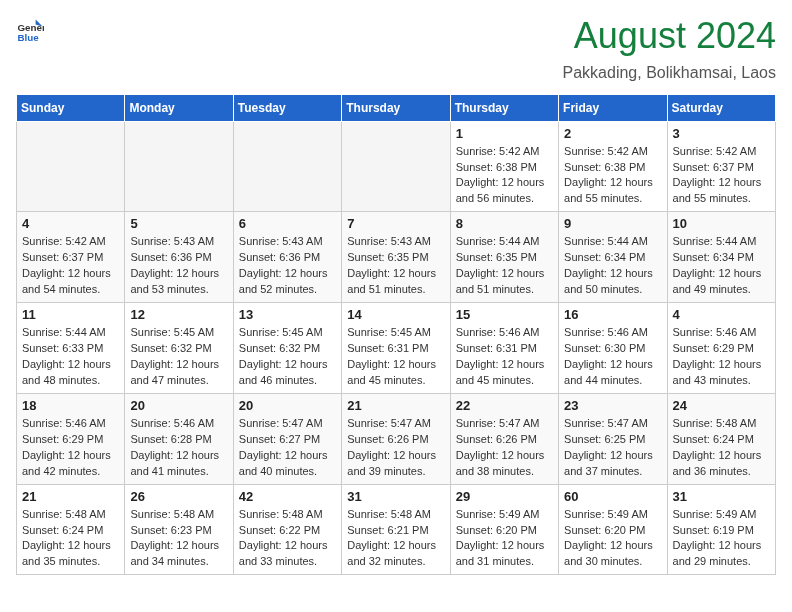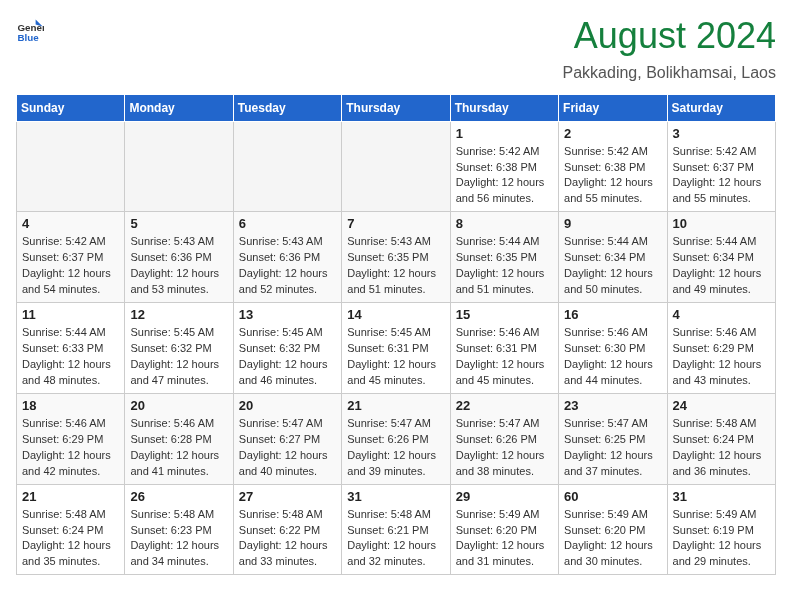--- a/index.html
+++ b/index.html
@@ -220,21 +220,21 @@
       <tr>
         <td>
           <div class="day-number">21</div>
           <div class="day-info">Sunrise: 5:48 AM<br>Sunset: 6:24 PM<br>Daylight: 12 hours and 35 minutes.</div>
         </td>
         <td>
           <div class="day-number">26</div>
           <div class="day-info">Sunrise: 5:48 AM<br>Sunset: 6:23 PM<br>Daylight: 12 hours and 34 minutes.</div>
         </td>
         <td>
-          <div class="day-number">27</div>
+          <div class="day-number">42</div>
           <div class="day-info">Sunrise: 5:48 AM<br>Sunset: 6:22 PM<br>Daylight: 12 hours and 33 minutes.</div>
         </td>
         <td>
           <div class="day-number">31</div>
           <div class="day-info">Sunrise: 5:48 AM<br>Sunset: 6:21 PM<br>Daylight: 12 hours and 32 minutes.</div>
         </td>
         <td>
           <div class="day-number">29</div>
           <div class="day-info">Sunrise: 5:49 AM<br>Sunset: 6:20 PM<br>Daylight: 12 hours and 31 minutes.</div>
         </td>

